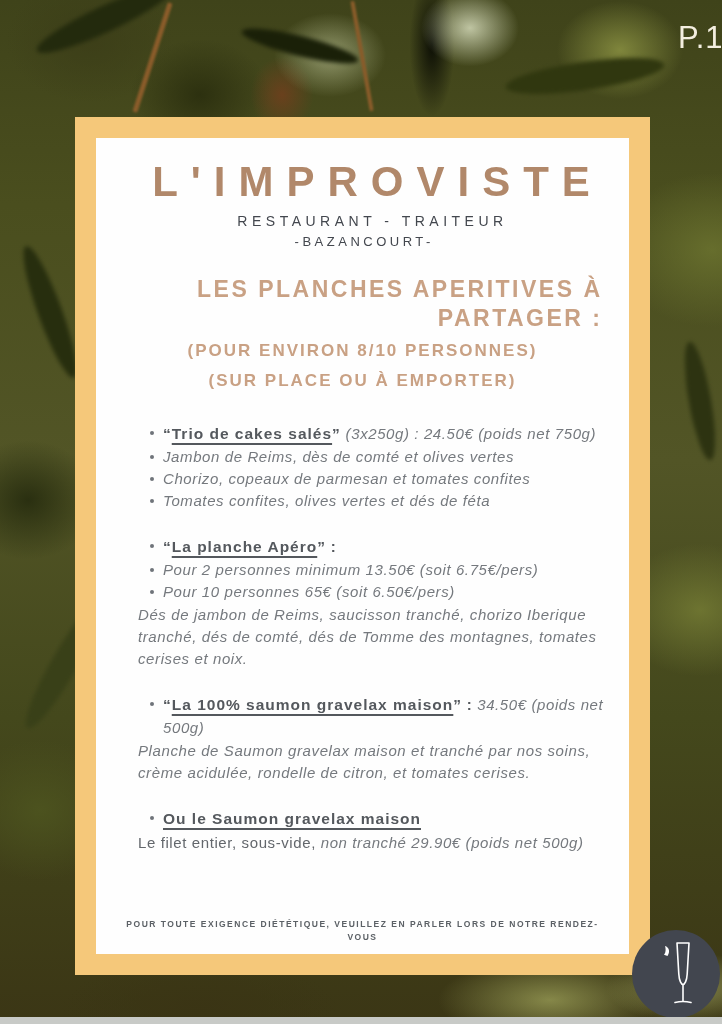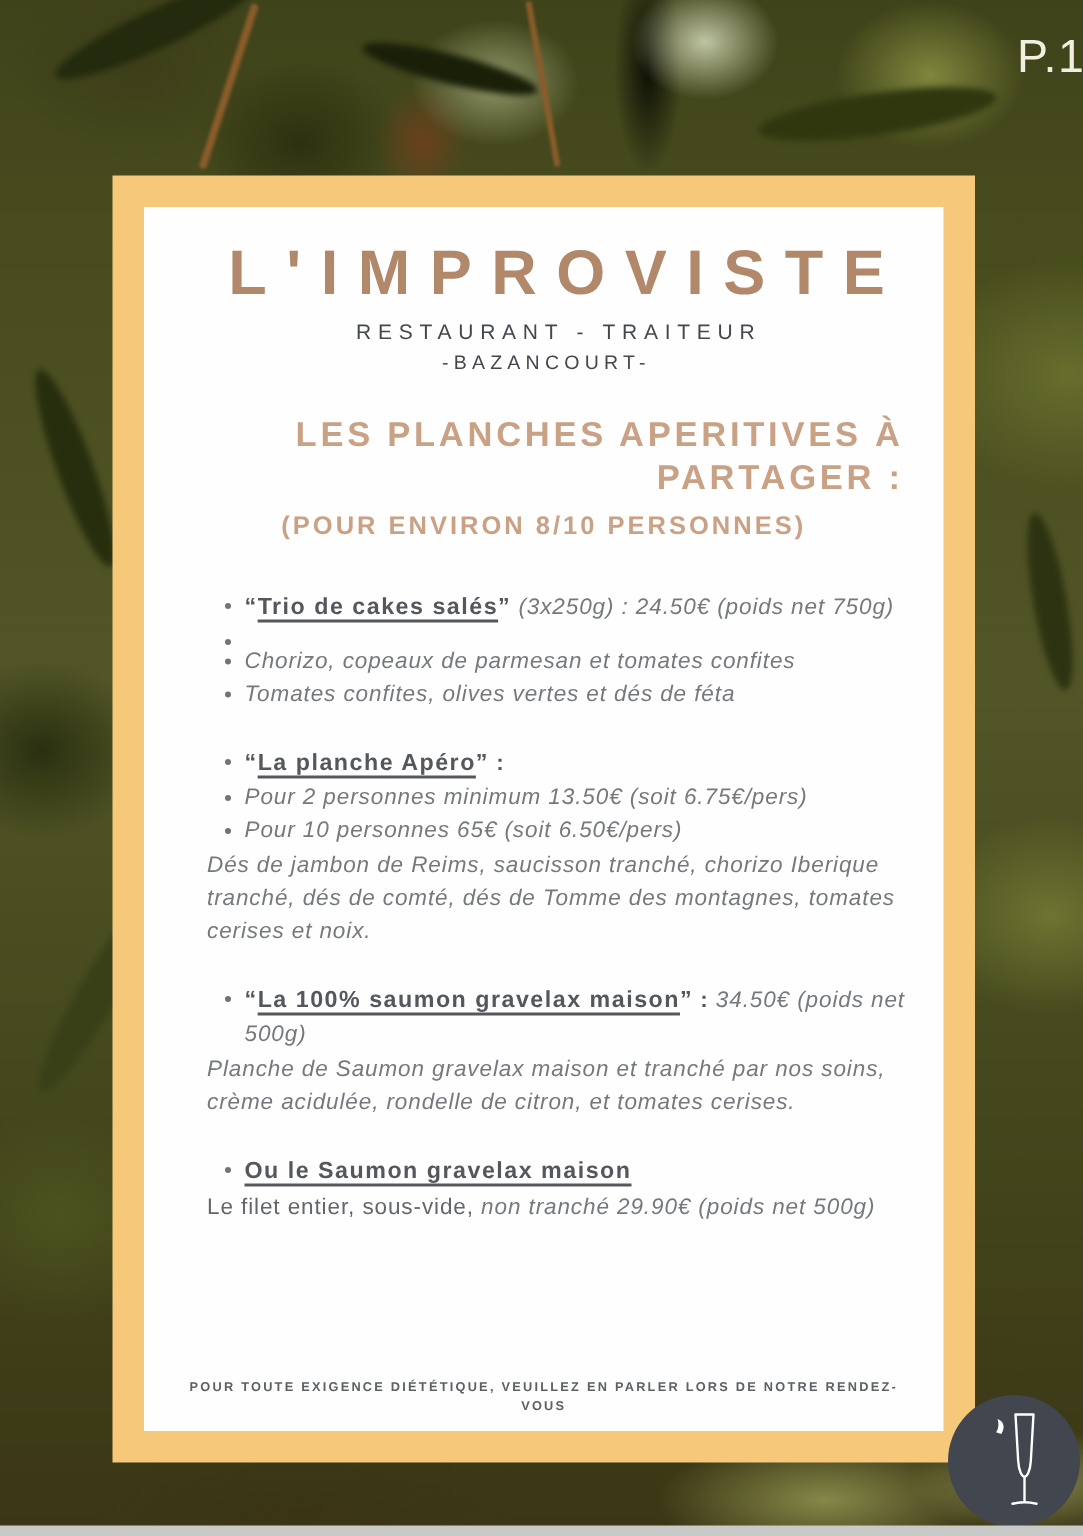--- a/index.html
+++ b/index.html
@@ -122,32 +122,34 @@
 
   <div class="card">
     <div class="card-inner">
 
       <h1 class="brand-title">L'IMPROVISTE</h1>
       <div class="brand-subtitle">RESTAURANT - TRAITEUR</div>
       <div class="brand-location">-BAZANCOURT-</div>
 
       <h2 class="menu-heading">LES PLANCHES APERITIVES À PARTAGER :</h2>
       <div class="heading-note">(POUR ENVIRON 8/10 PERSONNES)</div>
+      <div class="heading-note">(SUR PLACE OU À EMPORTER)</div>
 
       <div class="menu">
 
         <div class="sec">
           <div class="row">
             <span class="dot"></span>
             <div>
               <span class="name-wrap"><span>“</span><span class="u">Trio de cakes salés</span><span>”</span></span><span class="sep"></span><span class="tail"> (3x250g) : 24.50€ (poids net 750g)</span>
             </div>
           </div>
           <div class="row">
             <span class="dot"></span>
+            <div class="it">Jambon de Reims, dès de comté et olives vertes</div>
           </div>
           <div class="row">
             <span class="dot"></span>
             <div class="it">Chorizo, copeaux de parmesan et tomates confites</div>
           </div>
           <div class="row">
             <span class="dot"></span>
             <div class="it">Tomates confites, olives vertes et dés de féta</div>
           </div>
         </div>

